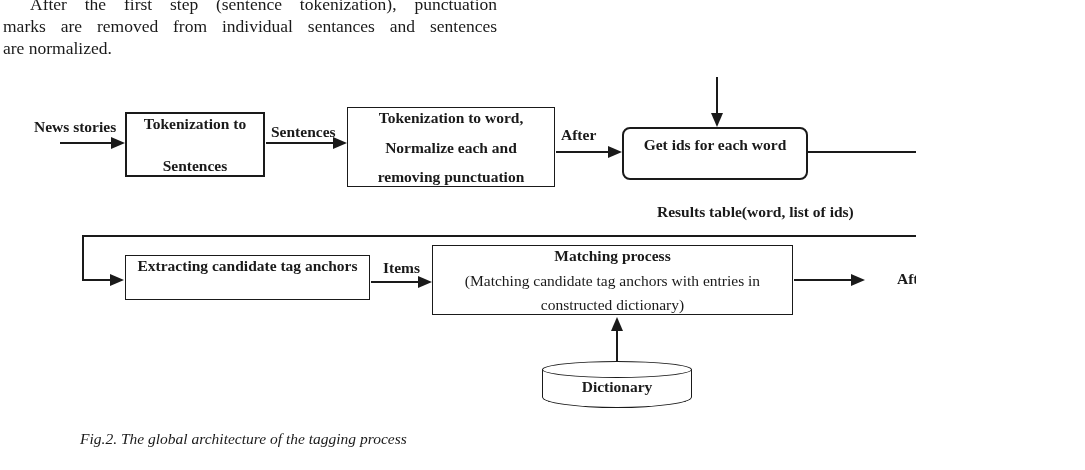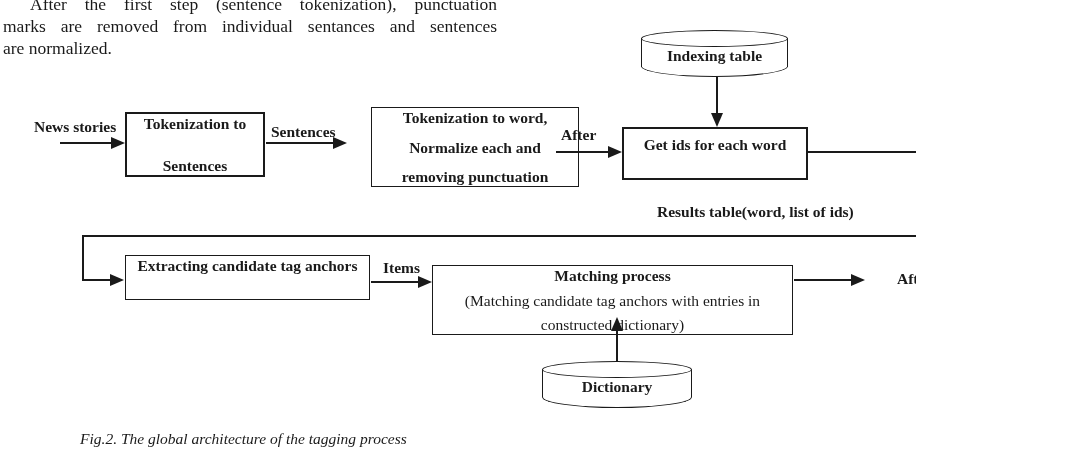--- a/index.html
+++ b/index.html
@@ -12,21 +12,21 @@
   .p-line{text-align:justify;text-align-last:justify;white-space:normal;}
   .p-line.first{text-indent:27px;}
   .p-line.last{text-align:right;text-align-last:left;}
   
   .fbox{
     position:absolute;background:#fff;border:1.6px solid #1a1a1a;
     display:flex;flex-direction:column;justify-content:space-between;align-items:center;
     font-weight:bold;font-size:15.5px;line-height:19px;text-align:center;box-sizing:border-box;
   }
   .fbox.thick{border-width:2px;}
-  .fbox.top-align{justify-content:flex-start;padding-top:6px;}
+  .fbox.top-align{justify-content:flex-start;padding-top:6px;border-radius:8px;}
   .fbox .reg{font-weight:normal;}
   
   .cylinder{position:absolute;}
   .cyl-top{position:absolute;left:0;right:0;top:0;height:17px;border:1.6px solid #1a1a1a;
     border-radius:50%;background:#fff;z-index:2;box-sizing:border-box;}
   .cyl-body{position:absolute;left:0;right:0;top:8px;bottom:0;border:1.6px solid #1a1a1a;border-top:none;
     border-radius:0 0 75px 75px / 0 0 11px 11px;background:#fff;z-index:1;box-sizing:border-box;}
   .cyl-label{position:absolute;left:0;right:0;top:17px;text-align:center;font-weight:bold;font-size:15.5px;z-index:3;}
   
   .hl{position:absolute;height:0;border-top:2px solid #1a1a1a;}
@@ -45,43 +45,38 @@
 <body>
 
 <div id="stage">
 
   <div class="para">
     <div class="p-line first">After the first step (sentence tokenization), punctuation</div>
     <div class="p-line">marks are removed from individual sentances and sentences</div>
     <div class="p-line last">are normalized.</div>
   </div>
 
-  <div class="cylinder" style="left:641px;top:30px;width:147px;height:47px;">
-    <div class="cyl-body"></div>
-    <div class="cyl-top"></div>
-    <div class="cyl-label">Indexing table</div>
-  </div>
 
   <div class="vl" style="left:716px;top:77px;height:38px;"></div>
   <div class="arr d" style="left:711px;top:113px;"></div>
 
   <div class="elabel" style="left:34px;top:118px;">News stories</div>
   <div class="hl" style="left:60px;top:142px;width:53px;"></div>
   <div class="arr r" style="left:111px;top:137px;"></div>
 
   <div class="fbox thick" style="left:125px;top:112px;width:140px;height:65px;">
     <div>Tokenization to</div>
     <div>Sentences</div>
   </div>
 
   <div class="elabel" style="left:271px;top:123px;">Sentences</div>
   <div class="hl" style="left:266px;top:142px;width:68px;"></div>
   <div class="arr r" style="left:333px;top:137px;"></div>
 
-  <div class="fbox" style="left:347px;top:107px;width:208px;height:80px;margin-left:24px;">
+  <div class="fbox" style="left:347px;top:107px;width:208px;height:80px;">
     <div>Tokenization to word,</div>
     <div>Normalize each and</div>
     <div>removing punctuation</div>
   </div>
 
   <div class="elabel" style="left:561px;top:126px;">After</div>
   <div class="hl" style="left:556px;top:151px;width:53px;"></div>
   <div class="arr r" style="left:608px;top:146px;"></div>
 
   <div class="fbox thick top-align" style="left:622px;top:127px;width:186px;height:53px;">
@@ -97,21 +92,21 @@
   <div class="elabel" style="left:657px;top:203px;">Results table(word, list of ids)</div>
 
   <div class="fbox" style="left:125px;top:255px;width:245px;height:45px;">
     <div>Extracting candidate tag anchors</div>
   </div>
 
   <div class="elabel" style="left:383px;top:259px;">Items</div>
   <div class="hl" style="left:371px;top:281px;width:48px;"></div>
   <div class="arr r" style="left:418px;top:276px;"></div>
 
-  <div class="fbox" style="left:432px;top:245px;width:361px;height:70px;margin-top:20px;">
+  <div class="fbox" style="left:432px;top:245px;width:361px;height:70px;">
     <div>Matching process</div>
     <div class="reg">(Matching candidate tag anchors with entries in</div>
     <div class="reg">constructed dictionary)</div>
   </div>
 
   <div class="hl" style="left:794px;top:279px;width:58px;"></div>
   <div class="arr r" style="left:851px;top:274px;"></div>
   <div class="elabel" style="left:897px;top:270px;">After</div>
 
   <div class="vl" style="left:616px;top:330px;height:36px;"></div>

